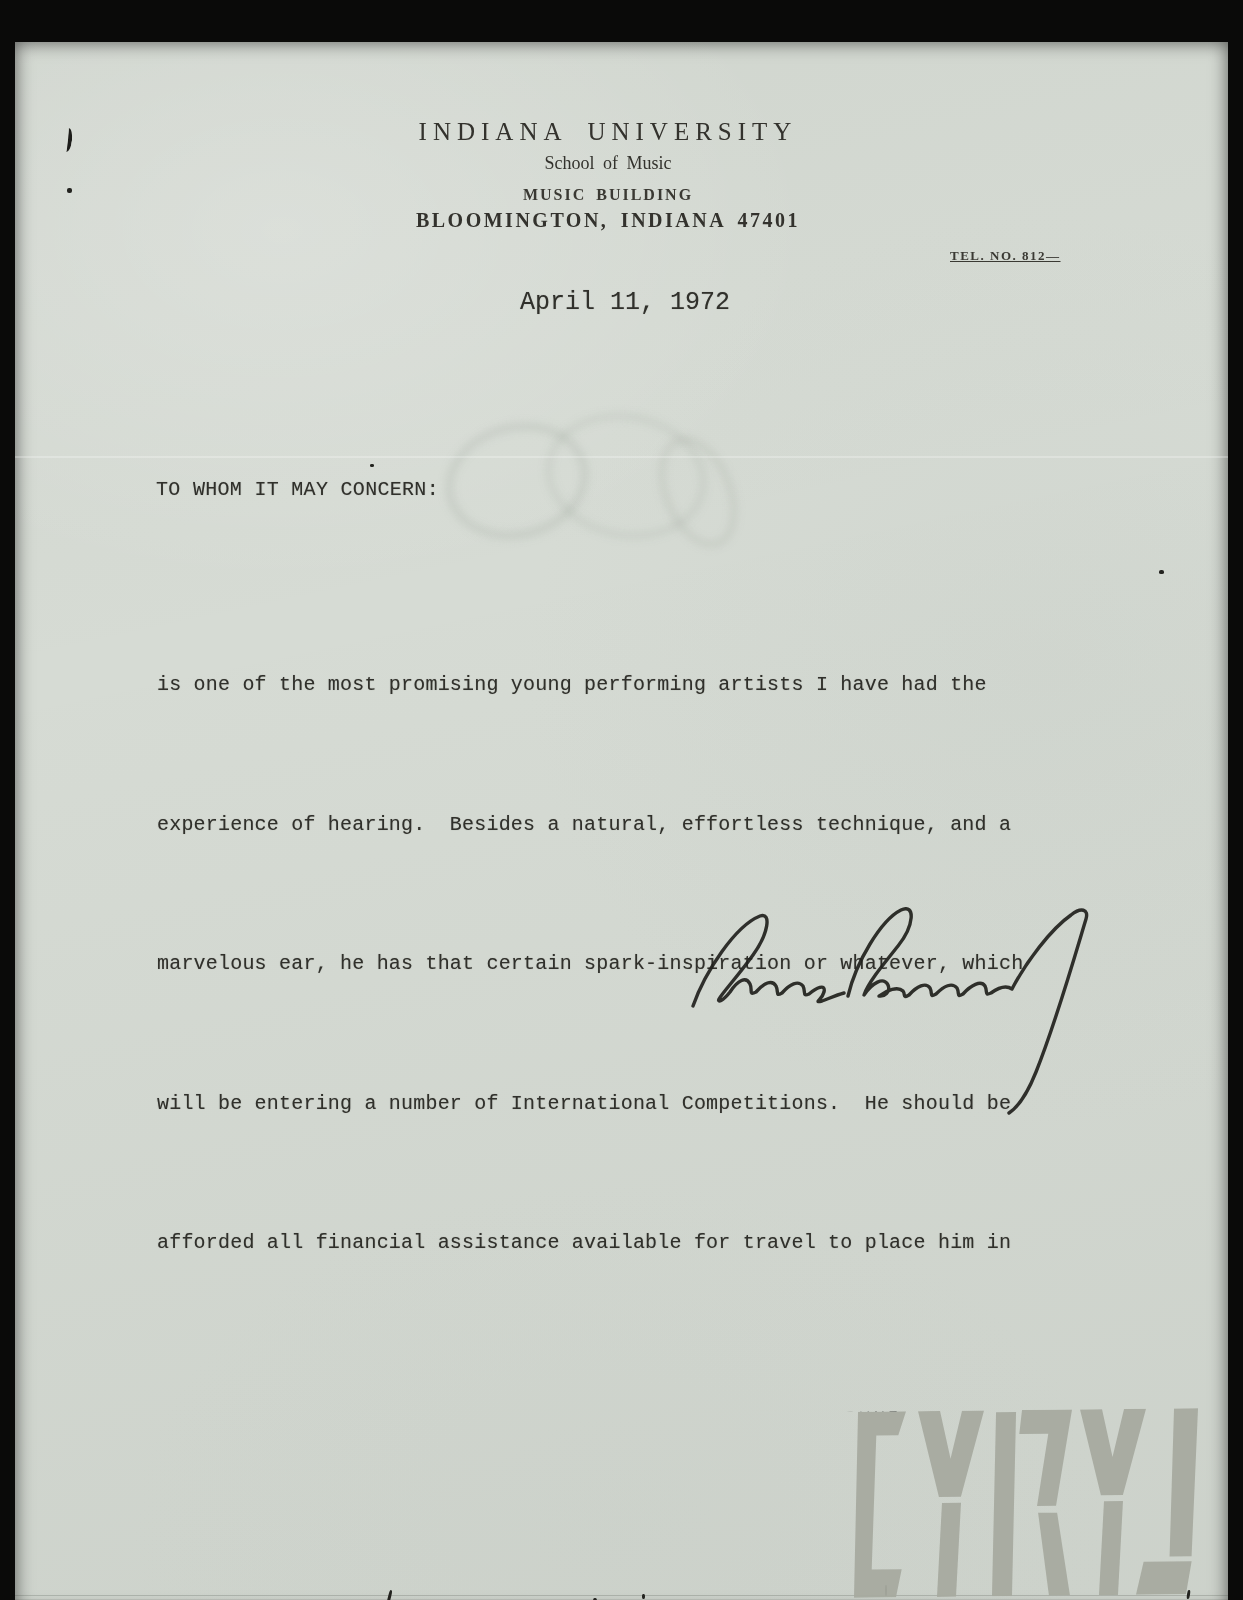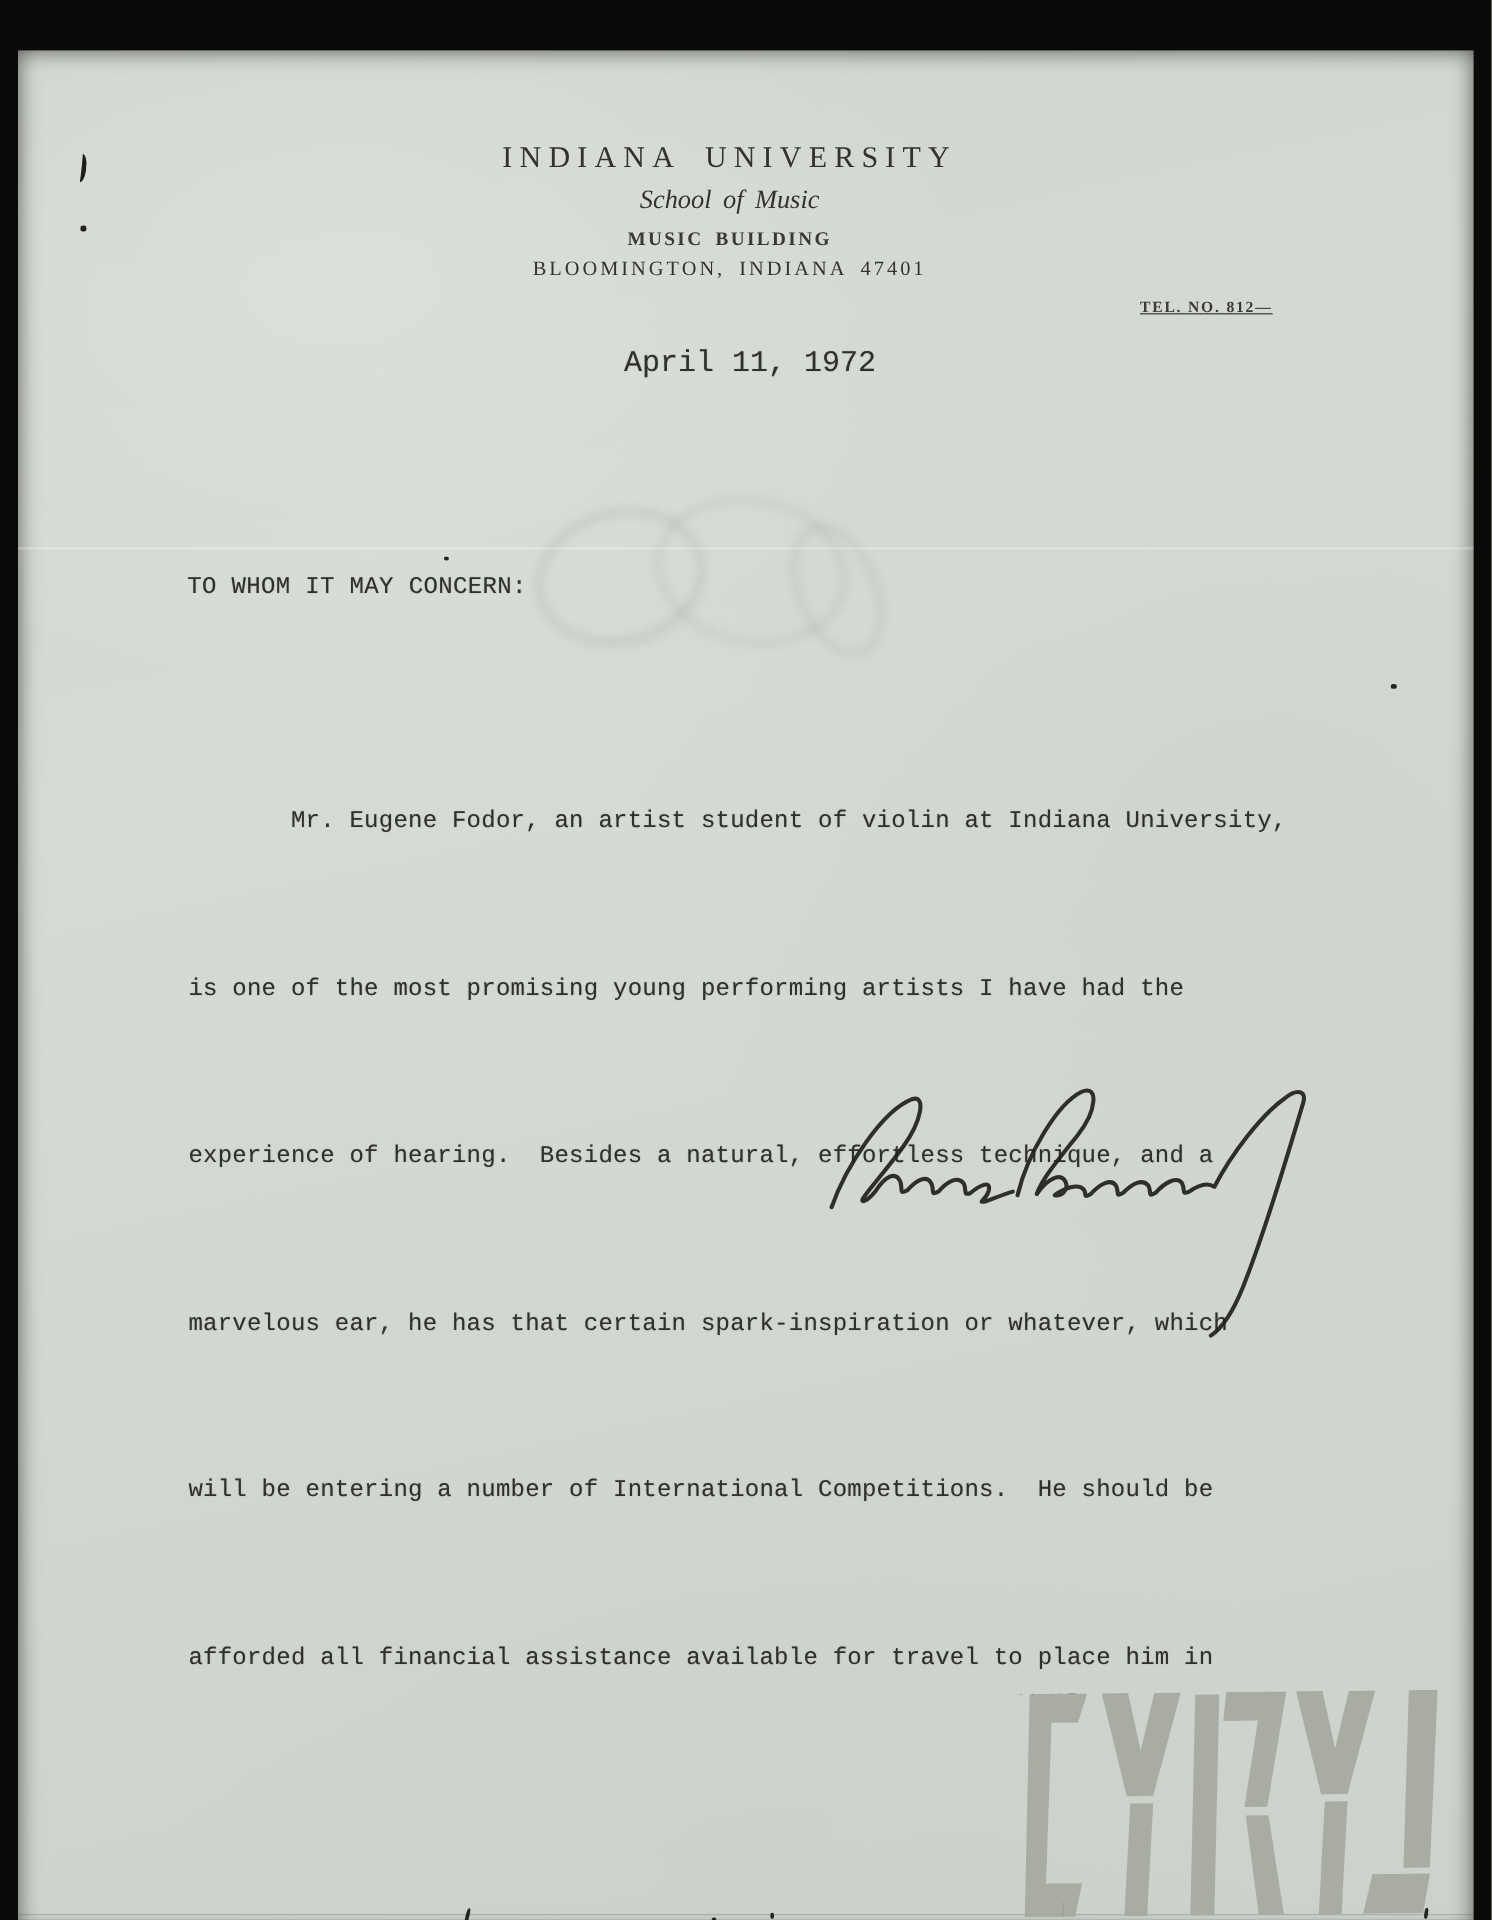--- a/index.html
+++ b/index.html
@@ -19,23 +19,23 @@
     box-shadow:0 0 18px rgba(0,0,0,.6) inset;
     margin-top:32px;
   }
   
   .letterhead{
     position:absolute;left:0;top:76px;width:1186px;text-align:center;
     color:#33322d;
     font-family:"Liberation Serif","DejaVu Serif",serif;
   }
   .lh-institution{font-size:25px;letter-spacing:6px;word-spacing:9px;font-weight:500;}
-  .lh-school{font-size:22px;font-style:italic;margin-top:7px;word-spacing:4px;}
+  .lh-school{font-size:18px;margin-top:7px;word-spacing:4px;}
   .lh-building{font-size:16px;font-weight:700;letter-spacing:2px;word-spacing:4px;margin-top:12px;color:#3a3933;}
-  .lh-address{font-size:17px;font-weight:400;letter-spacing:2.5px;word-spacing:5px;margin-top:5px;}
+  .lh-address{font-size:20px;font-weight:700;letter-spacing:2.5px;word-spacing:5px;margin-top:5px;}
   .lh-phone{
     position:absolute;left:935px;top:206px;
     font-family:"Liberation Serif","DejaVu Serif",serif;
     font-size:13px;font-weight:700;letter-spacing:1.5px;color:#3a3933;text-decoration:underline;
   }
   
   .type{
     font-family:"Liberation Mono","DejaVu Sans Mono",monospace;
     color:#30302b;white-space:pre;
     text-shadow:0 0 1px rgba(48,48,43,.35);
@@ -84,21 +84,20 @@
 
   <div class="ghost g1"></div>
   <div class="ghost g2"></div>
   <div class="ghost g3"></div>
   <div class="fold"></div>
 
   <div class="type date-line">April 11, 1972</div>
   <div class="type salutation">TO WHOM IT MAY CONCERN:</div>
 
   <div class="type body-text">
-    <div>       Mr. Eugene Fodor, an artist student of violin at Indiana University,</div>
     <div>is one of the most promising young performing artists I have had the</div>
     <div>experience of hearing.  Besides a natural, effortless technique, and a</div>
     <div>marvelous ear, he has that certain spark-inspiration or whatever, which</div>
     <div>will be entering a number of International Competitions.  He should be</div>
     <div>afforded all financial assistance available for travel to place him in</div>
     
   </div>
 
   <svg class="signature" viewBox="0 0 440 225" aria-hidden="true">
     <g fill="none" stroke="#21211d" stroke-width="3.4" stroke-linecap="round" stroke-linejoin="round" opacity="0.92">

